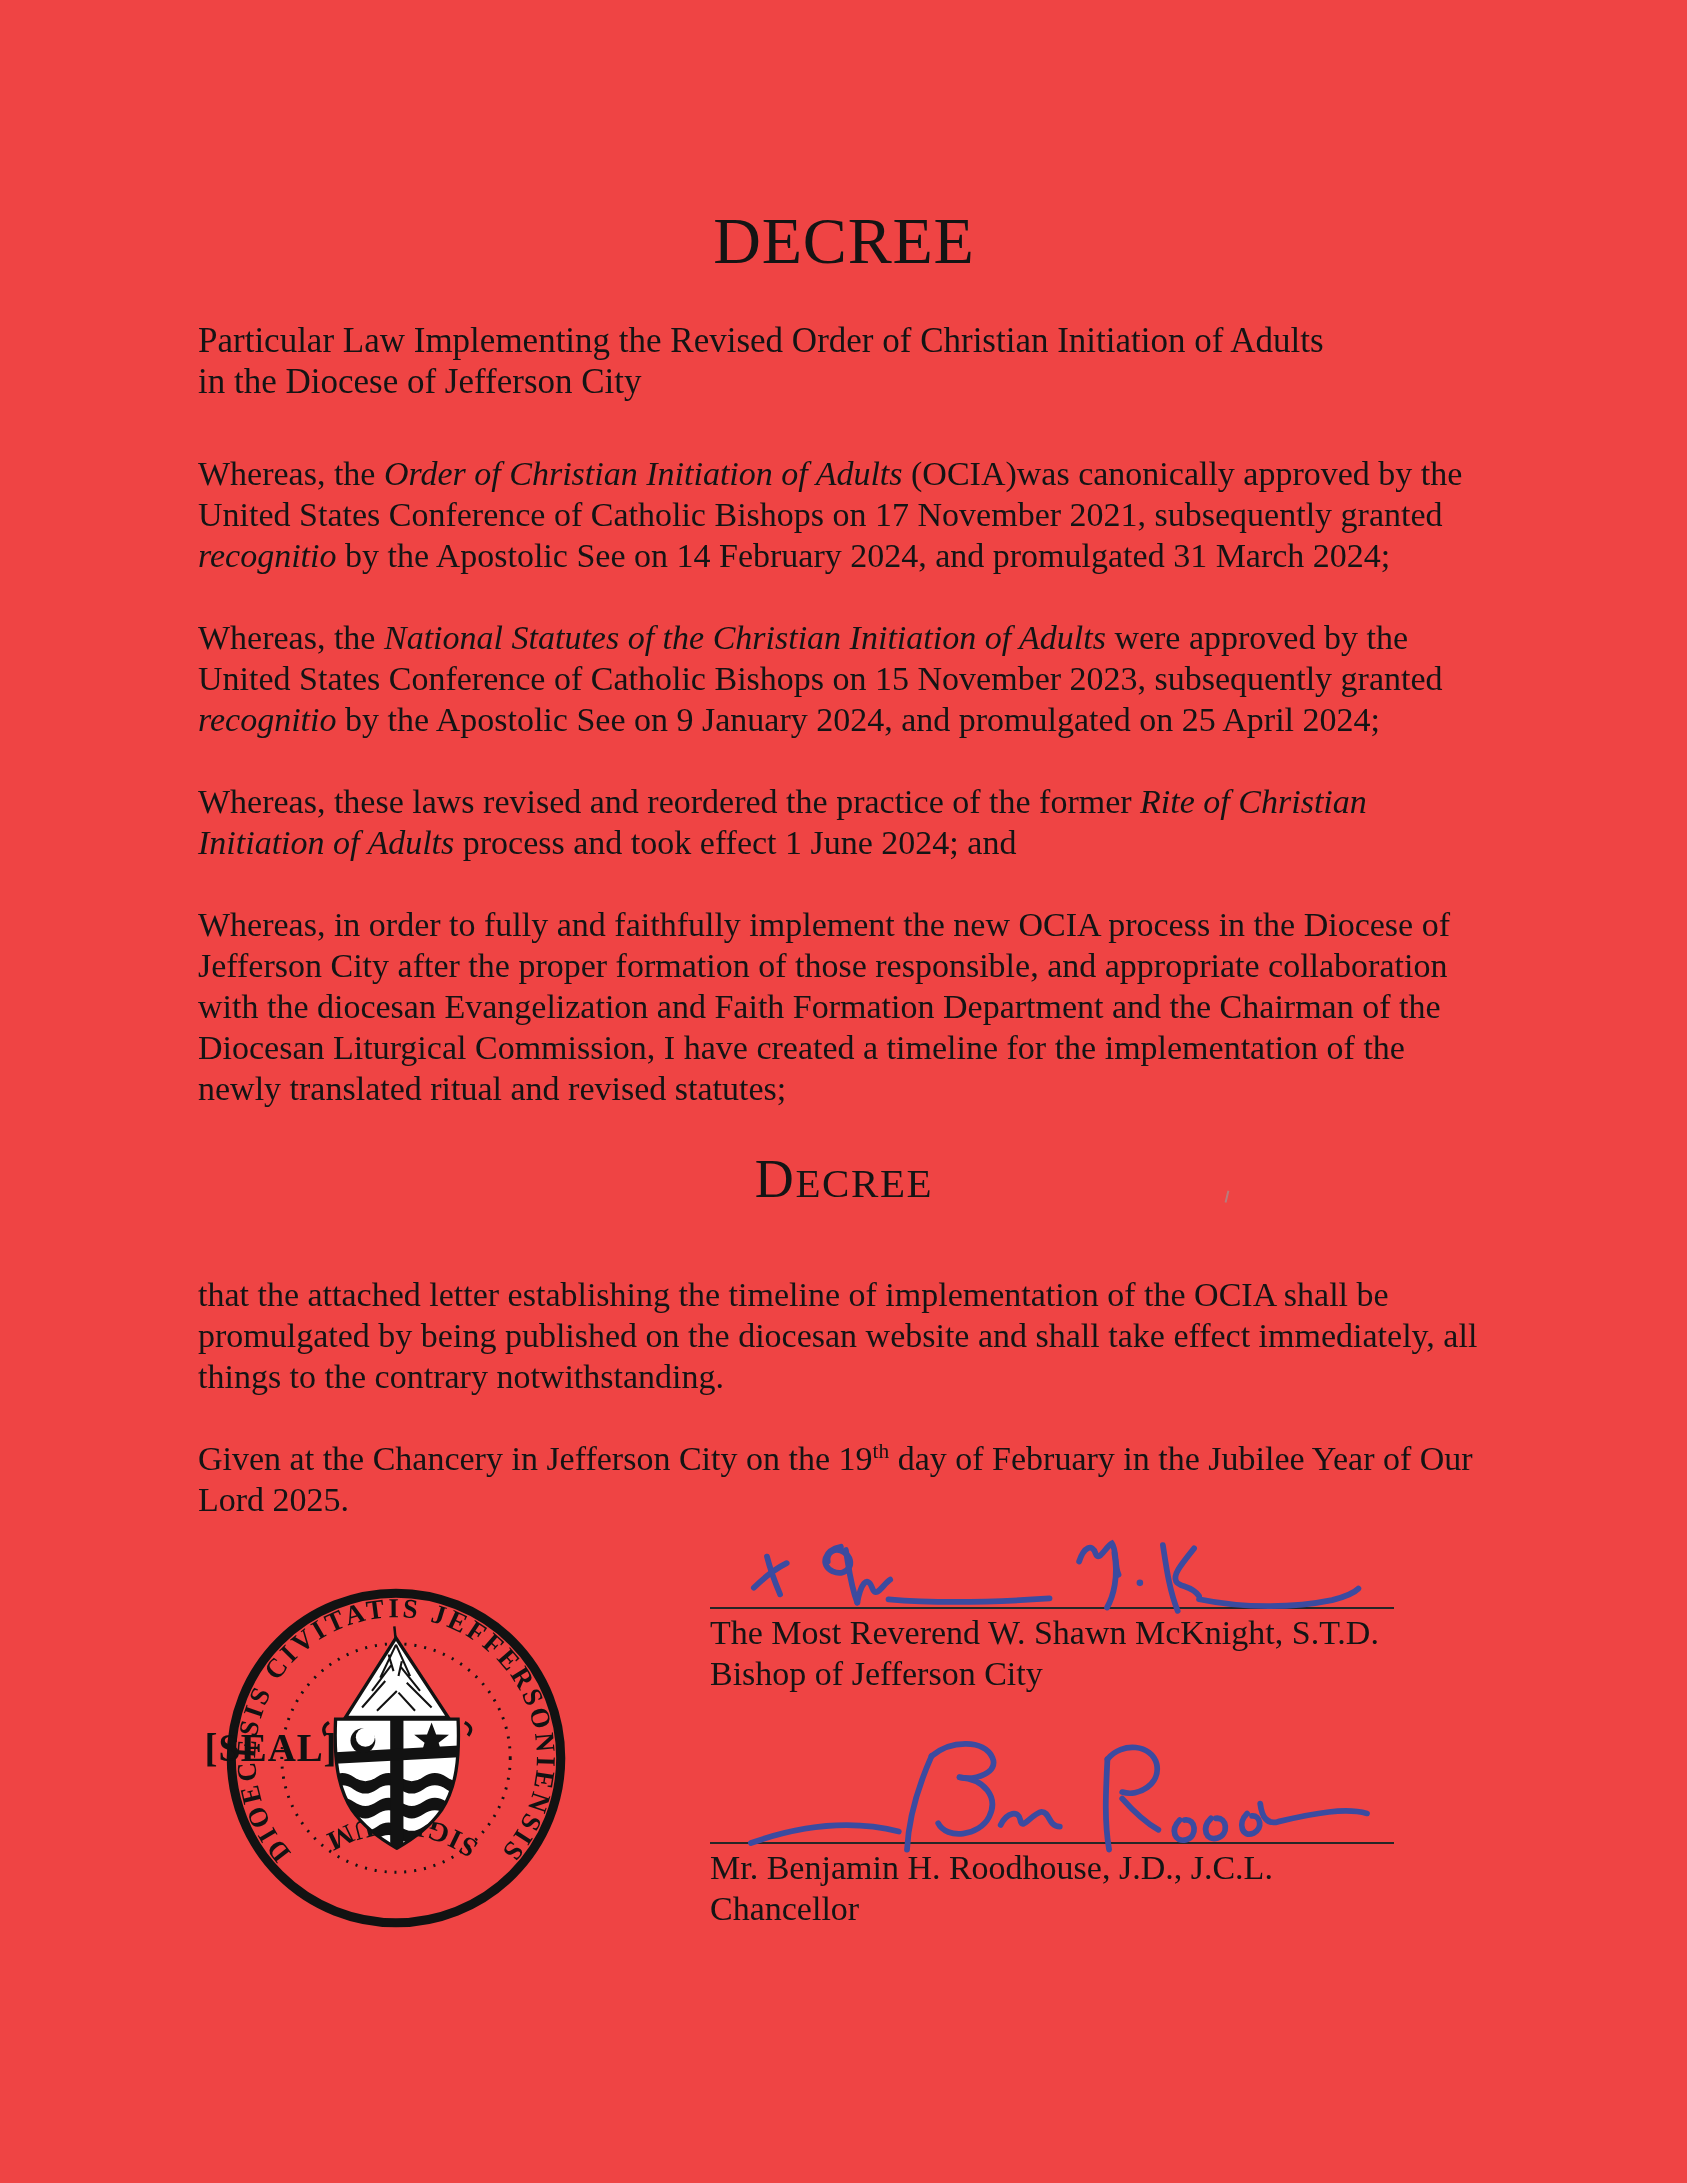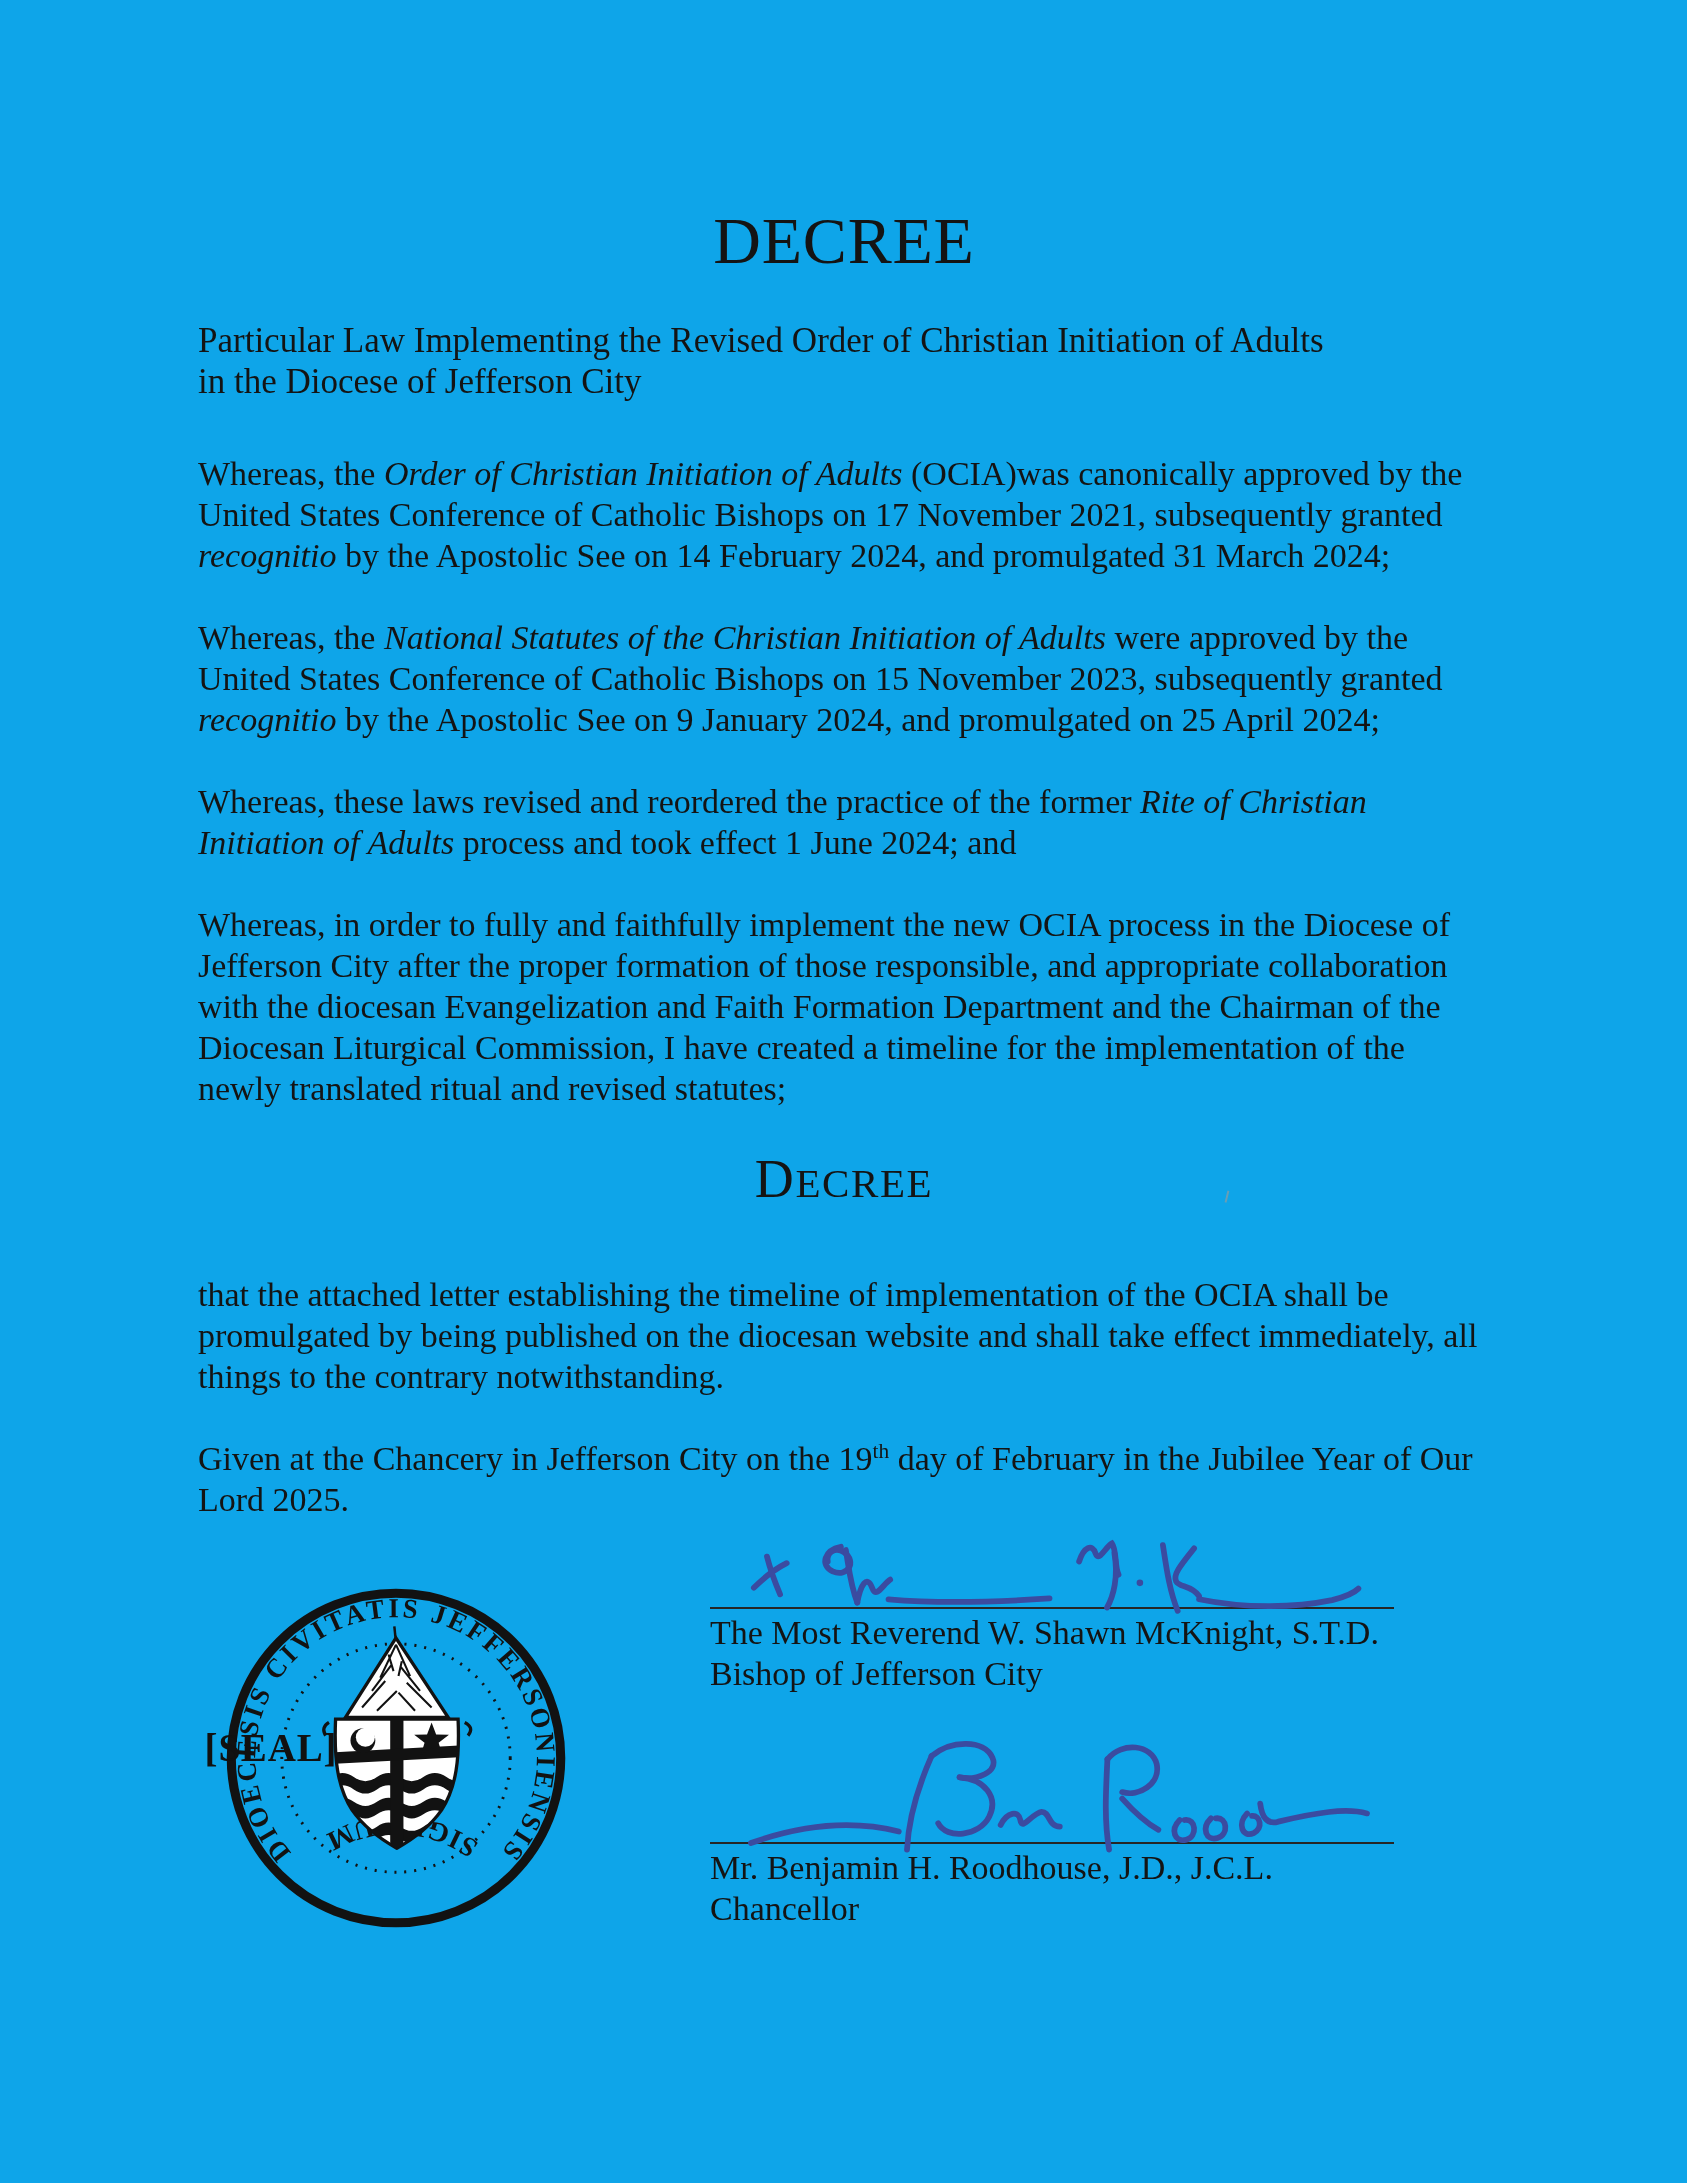--- a/index.html
+++ b/index.html
@@ -1,20 +1,20 @@
 <!DOCTYPE html>
 <html style="font-size:13px"><head>
 <meta charset="utf-8">
 <style>
   html,body{margin:0;padding:0;background:#6b6b6b;}
   .page{
     position:relative;
     width:1687px;height:2183px;
     margin:0 auto;
-    background:#0ea5e9;
+    background:#ef4444;
     font-family:"Liberation Serif", serif;
     color:#141414;
     overflow:hidden;
   }
   .content{position:absolute;left:198px;top:0;width:1292px;}
   .doc-title{
     margin:206px 0 0 0;
     text-align:center;
     font-size:66px;
     font-weight:normal;

